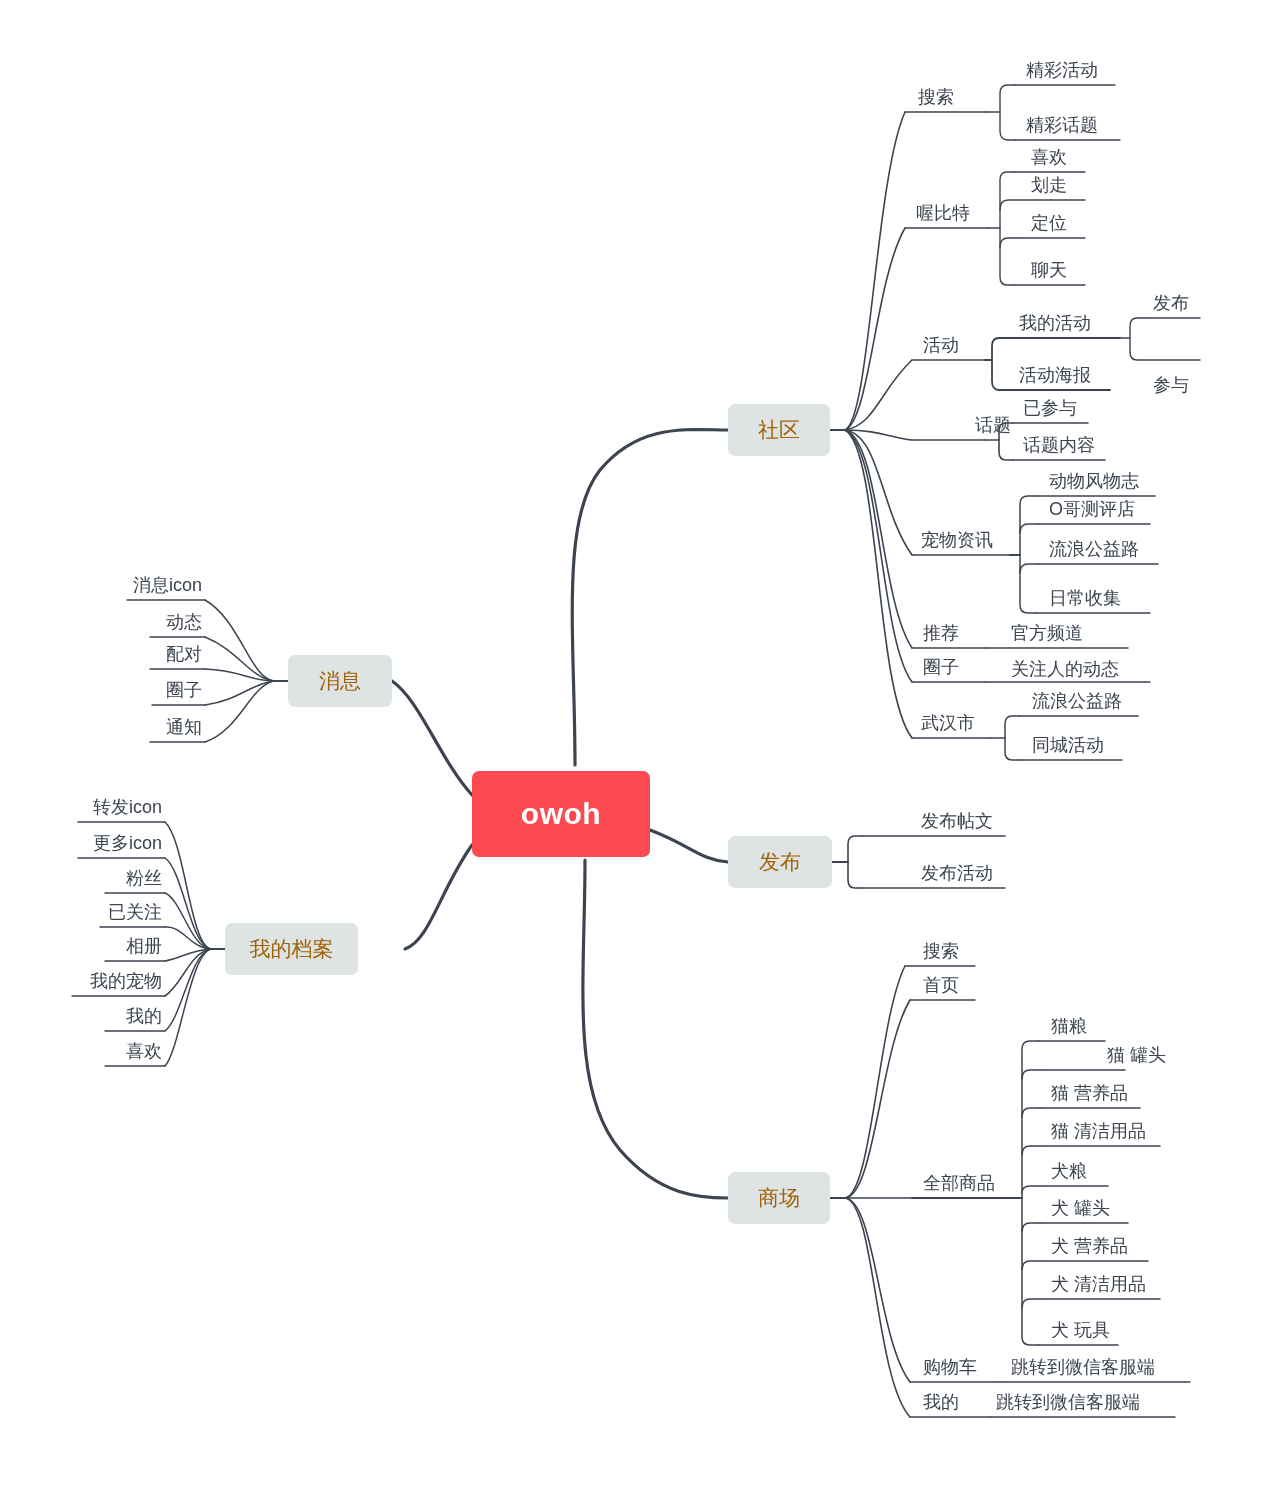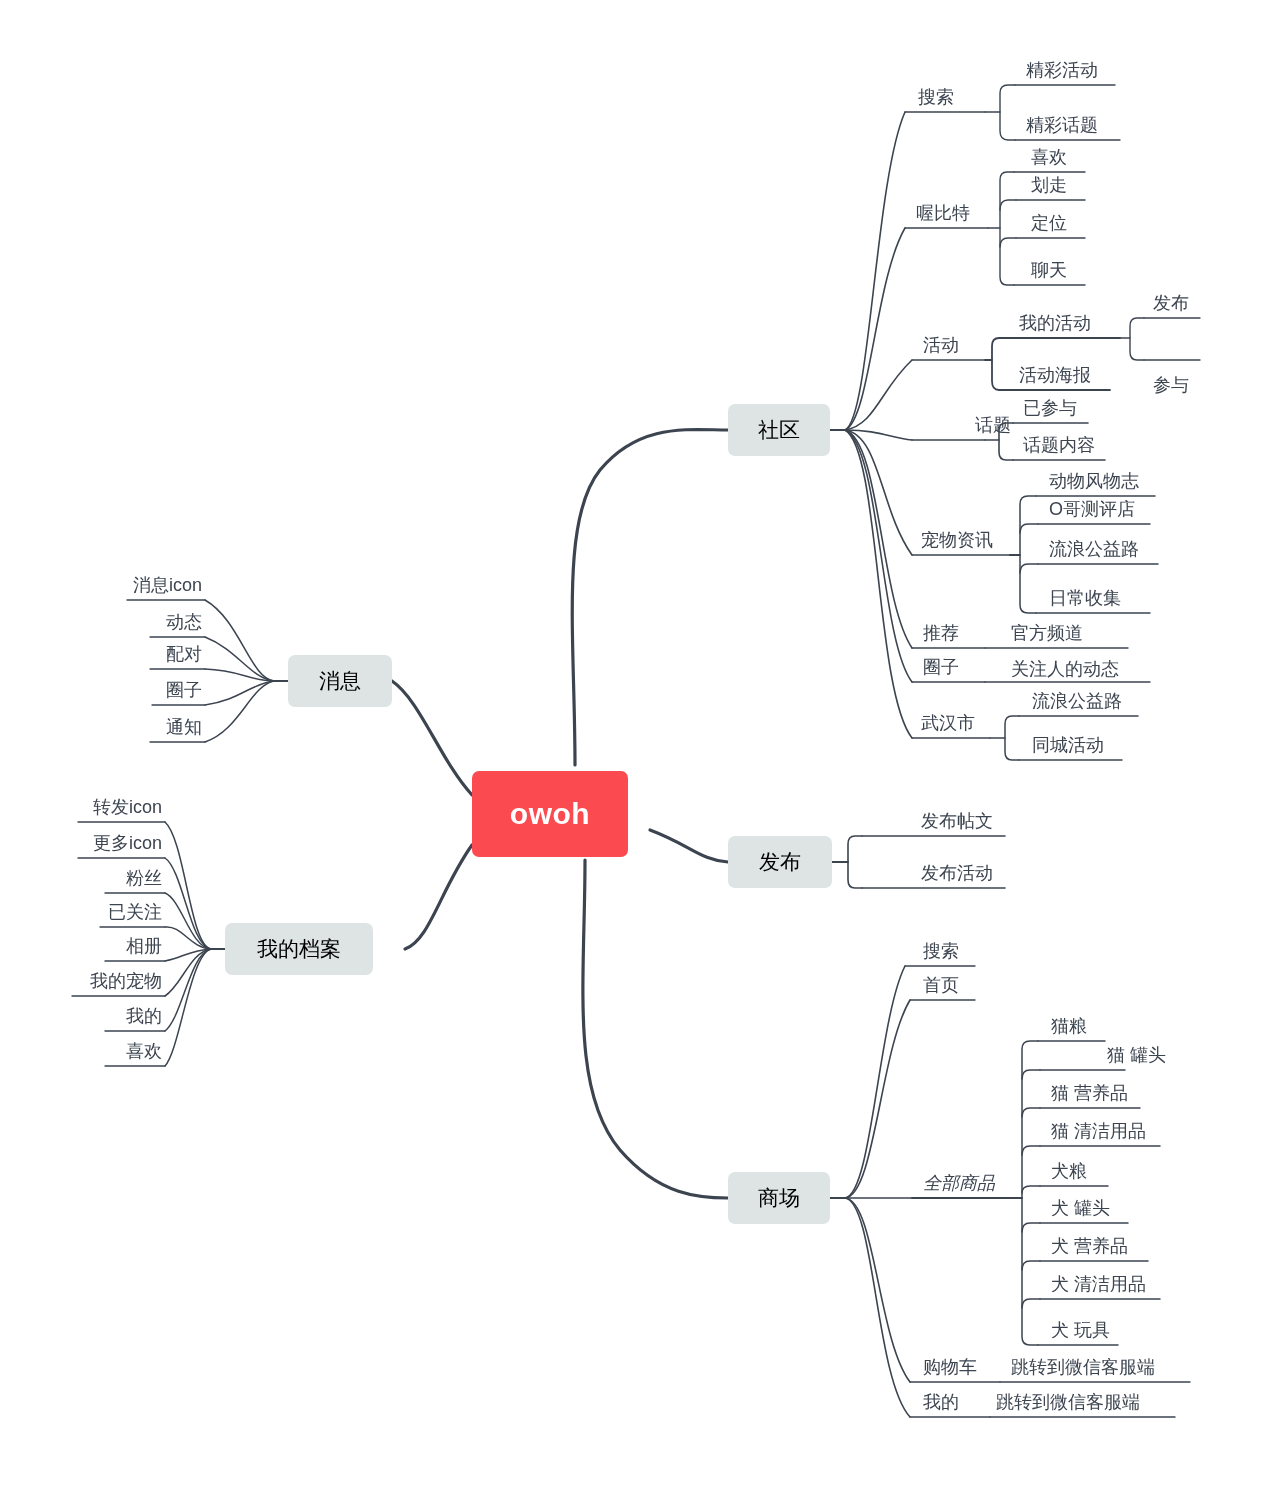--- a/index.html
+++ b/index.html
@@ -34,21 +34,21 @@
     font-weight: 600;
     letter-spacing: 0.5px;
     display: flex;
     align-items: center;
     justify-content: center;
     box-shadow: 0 0 0 0 rgba(0,0,0,0);
   }
   
   .l1-node {
     background: #DEE4E4;
-    color: #000000;
+    color: #a16207;
     border-radius: 7px;
     font-size: 21px;
     display: flex;
     align-items: center;
     justify-content: center;
   }
   
   .leaf {
     color: #3C4450;
     font-size: 18px;
@@ -215,41 +215,41 @@
       <path d="M78,858 L165,858" stroke-width="1.4"></path>
       <path d="M105,893 L165,893" stroke-width="1.4"></path>
       <path d="M100,927 L165,927" stroke-width="1.4"></path>
       <path d="M105,961 L165,961" stroke-width="1.4"></path>
       <path d="M72,996 L165,996" stroke-width="1.4"></path>
       <path d="M105,1031 L165,1031" stroke-width="1.4"></path>
       <path d="M105,1066 L165,1066" stroke-width="1.4"></path>
     </g>
   </svg>
 
-  <div class="node root-node" style="left:472px; top:771px; width:156px; height:86px;">
+  <div class="node root-node" style="left:472px; top:771px; width:178px; height:86px;">
     <span>owoh</span>
   </div>
 
   <div class="node l1-node" style="left:728px; top:404px; width:102px; height:52px;">
     <span>社区</span>
   </div>
 
   <div class="node l1-node" style="left:728px; top:836px; width:104px; height:52px;">
     <span>发布</span>
   </div>
 
   <div class="node l1-node" style="left:728px; top:1172px; width:102px; height:52px;">
     <span>商场</span>
   </div>
 
   <div class="node l1-node" style="left:288px; top:655px; width:104px; height:52px;">
     <span>消息</span>
   </div>
 
-  <div class="node l1-node" style="left:225px; top:923px; width:148px; height:52px;">
+  <div class="node l1-node" style="left:225px; top:923px; width:133px; height:52px;">
     <span>我的档案</span>
   </div>
 
   <div class="leaf-wrap leaf-right" style="left:915px; top:88px;">
     <span class="leaf">搜索</span>
   </div>
   <div class="leaf-wrap leaf-right" style="left:1023px; top:61px;">
     <span class="leaf">精彩活动</span>
   </div>
   <div class="leaf-wrap leaf-right" style="left:1023px; top:116px;">
@@ -344,21 +344,21 @@
   <div class="leaf-wrap leaf-right" style="left:918px; top:864px;">
     <span class="leaf">发布活动</span>
   </div>
 
   <div class="leaf-wrap leaf-right" style="left:920px; top:942px;">
     <span class="leaf">搜索</span>
   </div>
   <div class="leaf-wrap leaf-right" style="left:920px; top:976px;">
     <span class="leaf">首页</span>
   </div>
-  <div class="leaf-wrap leaf-right" style="left:920px; top:1174px;font-style:italic;">
+  <div class="leaf-wrap leaf-right" style="left:920px; top:1174px;">
     <span class="leaf">全部商品</span>
   </div>
 
   <div class="leaf-wrap leaf-right" style="left:1048px; top:1017px;">
     <span class="leaf">猫粮</span>
   </div>
   <div class="leaf-wrap leaf-right" style="left:1104px; top:1046px;">
     <span class="leaf">猫 罐头</span>
   </div>
   <div class="leaf-wrap leaf-right" style="left:1048px; top:1084px;">

